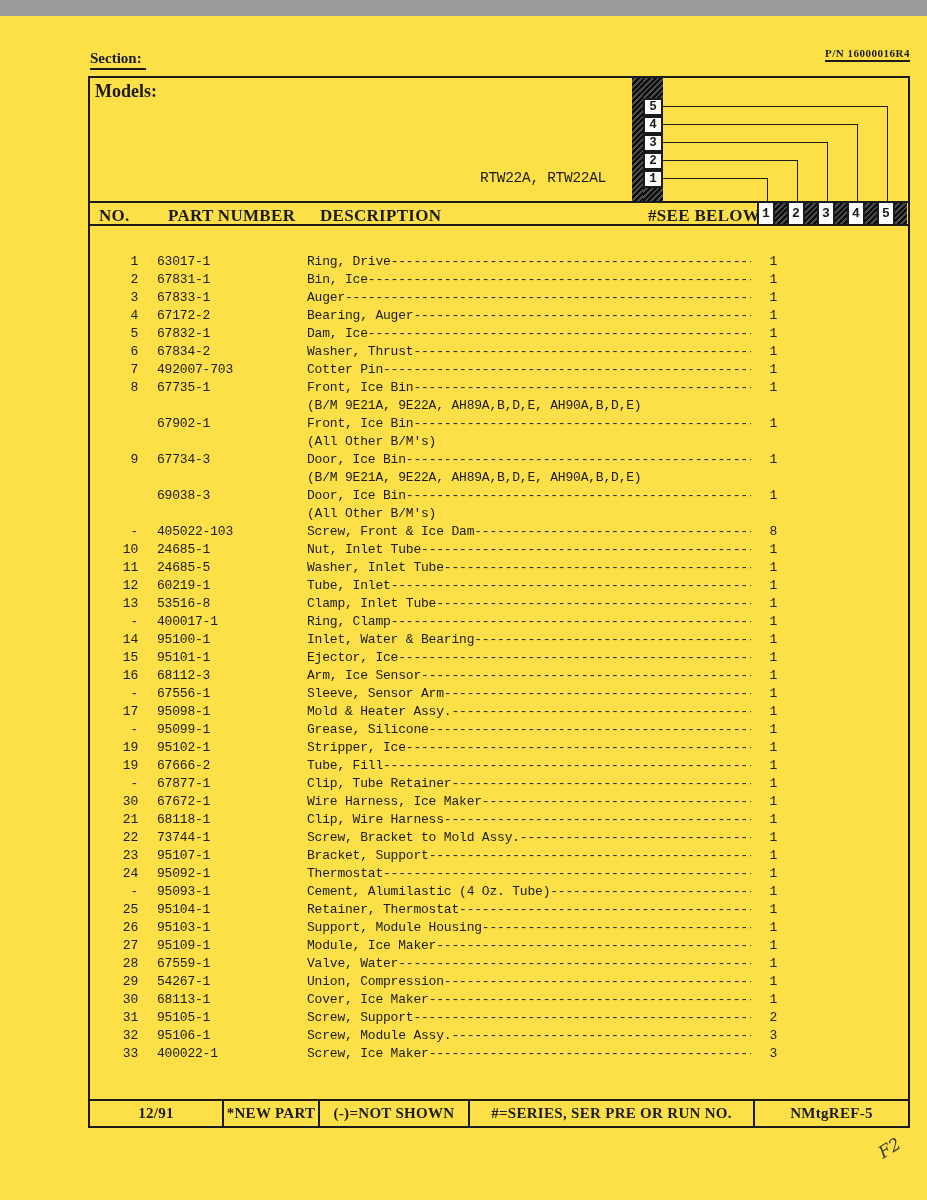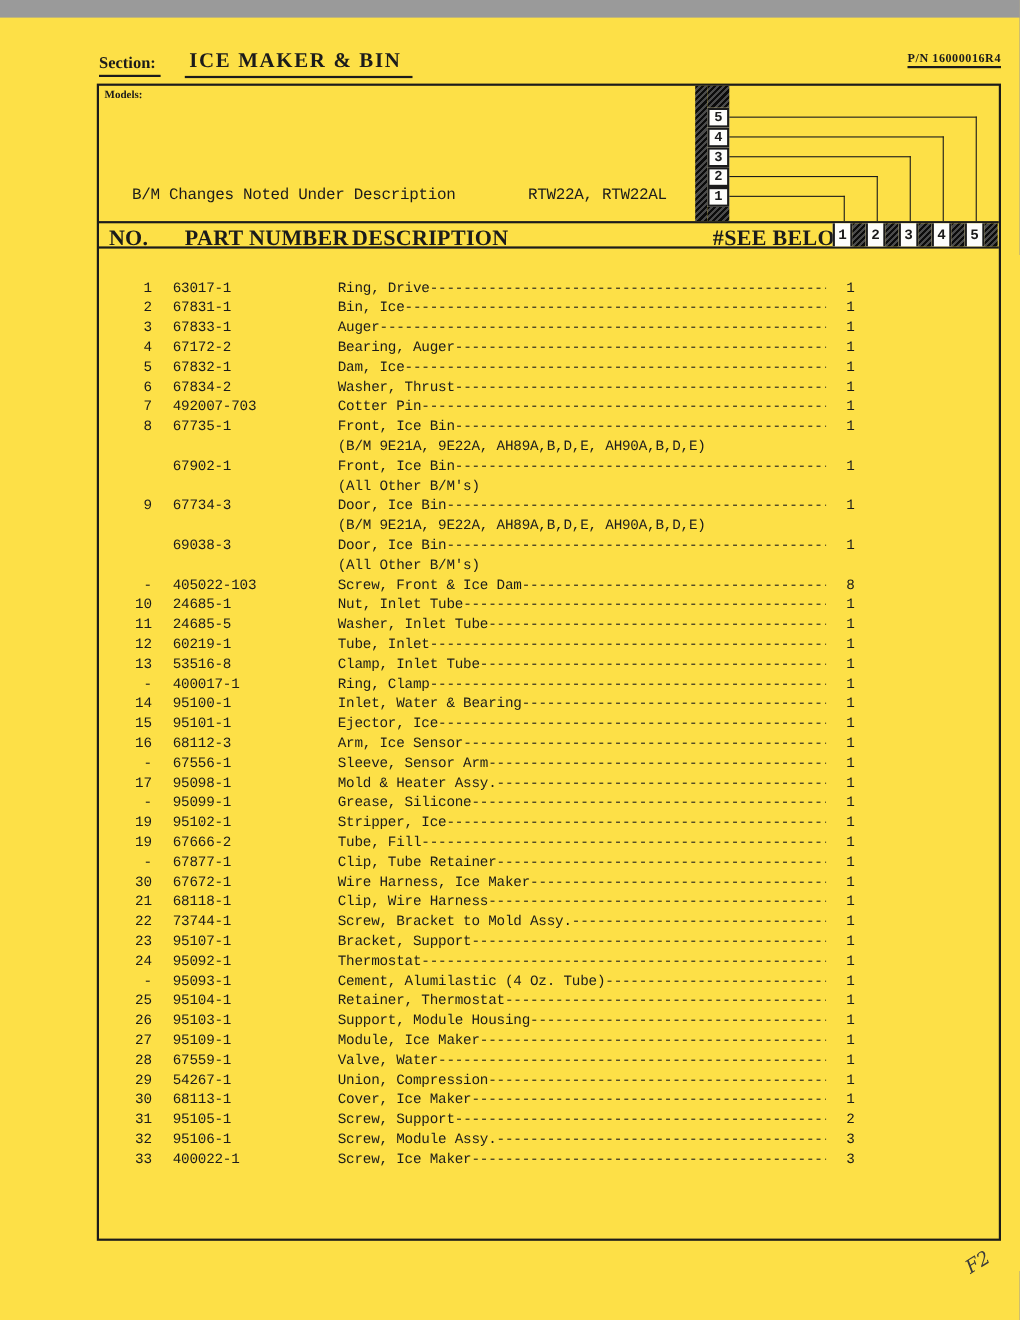--- a/index.html
+++ b/index.html
@@ -11,21 +11,21 @@
   }
 
   
   .top-header { position:absolute; left:88px; top:28px; width:822px; height:26px; }
   .section-label { position:absolute; left:2px; top:6px; font-size:15px; font-weight:bold; border-bottom:2px solid #1b1b1b; padding:0 4px 1px 0; }
   .section-title { position:absolute; left:80px; top:1px; font-size:19px; font-weight:bold; letter-spacing:1.5px; border-bottom:2px solid #1b1b1b; padding:0 10px 2px 4px; }
   .pn { position:absolute; right:0; top:3px; font-size:11px; font-weight:bold; letter-spacing:.5px; border-bottom:2px solid #1b1b1b; padding-bottom:1px; }
 
   
   .outer-box { position:absolute; left:88px; top:60px; width:822px; height:1052px; border:2px solid #1b1b1b; }
-  .models-label { position:absolute; left:5px; top:3px; font-size:10px; font-weight:bold; }
+  .models-label { position:absolute; left:5px; top:3px; font-size:18px; font-weight:bold; }
   .bm-note, .model-list {
     position:absolute; top:92px; font-family:"Liberation Mono", monospace; font-size:14.5px; letter-spacing:-0.3px;
   }
   .bm-note { left:30px; }
   .model-list { left:390px; }
 
   
   .hatch {
     background:repeating-linear-gradient(135deg,#0c0c0c 0 2px,#4a4a4a 2px 4px);
   }
@@ -41,21 +41,21 @@
 
   .bracket { position:absolute; border-top:1.5px solid #1b1b1b; border-right:1.5px solid #1b1b1b; }
   .br-5 { left:573px; top:28px;  width:225px; height:95px; }
   .br-4 { left:573px; top:46px;  width:195px; height:77px; }
   .br-3 { left:573px; top:64px;  width:165px; height:59px; }
   .br-2 { left:573px; top:82px;  width:135px; height:41px; }
   .br-1 { left:573px; top:100px; width:105px; height:23px; }
 
   
   .thead { position:absolute; left:0; top:123px; width:818px; height:25px; border-top:2px solid #1b1b1b; border-bottom:2px solid #1b1b1b; }
-  .th { position:absolute; top:3px; font-size:20px; font-weight:bold; letter-spacing:.3px; }
+  .th { position:absolute; top:3px; font-size:17px; font-weight:bold; letter-spacing:.3px; }
   .th-no { left:9px; } .th-part { left:78px; } .th-desc { left:230px; } .th-see { left:558px; }
   .see-cells { position:absolute; left:667px; top:0; height:21px; display:flex; }
   .see-num {
     width:18px; height:21px; border-left:2px solid #1b1b1b; border-right:2px solid #1b1b1b;
     font-family:"Liberation Mono", monospace; font-size:13px; font-weight:bold;
     display:flex; align-items:center; justify-content:center; background:#fdfdfb;
   }
   .see-gap { width:12px; height:21px; }
 
   
@@ -84,28 +84,26 @@
     font-family:"DejaVu Serif", serif; font-style:italic; font-size:17px; color:#3a3a3a;
   }
 </style>
 </head>
 <body>
 
 <div class="page">
 
   <div class="top-header">
     <span class="section-label">Section:</span>
-    <span class="section-title">ICE MAKER &amp; BIN</span>
     <span class="pn">P/N 16000016R4</span>
   </div>
 
   <div class="outer-box">
 
     <div class="models-label">Models:</div>
-    <div class="bm-note">B/M Changes Noted Under Description</div>
     <div class="model-list">RTW22A, RTW22AL</div>
 
     <div class="callout-strip hatch"></div>
     <div class="callout-hatch-top hatch"></div>
     <div class="callout-hatch-bottom hatch"></div>
     <div class="callout-box cb-0">5</div>
     <div class="callout-box cb-1">4</div>
     <div class="callout-box cb-2">3</div>
     <div class="callout-box cb-3">2</div>
     <div class="callout-box cb-4">1</div>
@@ -491,19 +489,26 @@
         <div class="prow">
     <span class="c-no">33</span>
     <span class="c-sp"></span>
     <span class="c-part">400022-1</span>
     <span class="c-desc">Screw, Ice Maker</span>
     <span class="c-dash">------------------------------------------------------------------------------------------------------------------------------------------------------------------------------------</span>
     <span class="c-qty">3</span>
   </div>
       </div>
 
+    <div class="footer">
+      <div class="fcell f-date">12/91</div>
+      <div class="fcell f-new">*NEW PART</div>
+      <div class="fcell f-notshown">(-)=NOT SHOWN</div>
+      <div class="fcell f-series">#=SERIES, SER PRE OR RUN NO.</div>
+      <div class="fcell f-ref">NMtgREF-5</div>
+    </div>
 
   </div>
 
   <div class="handwritten">F2</div>
   <div class="bottom-bar"></div>
 
 </div>
 
 </body></html>

